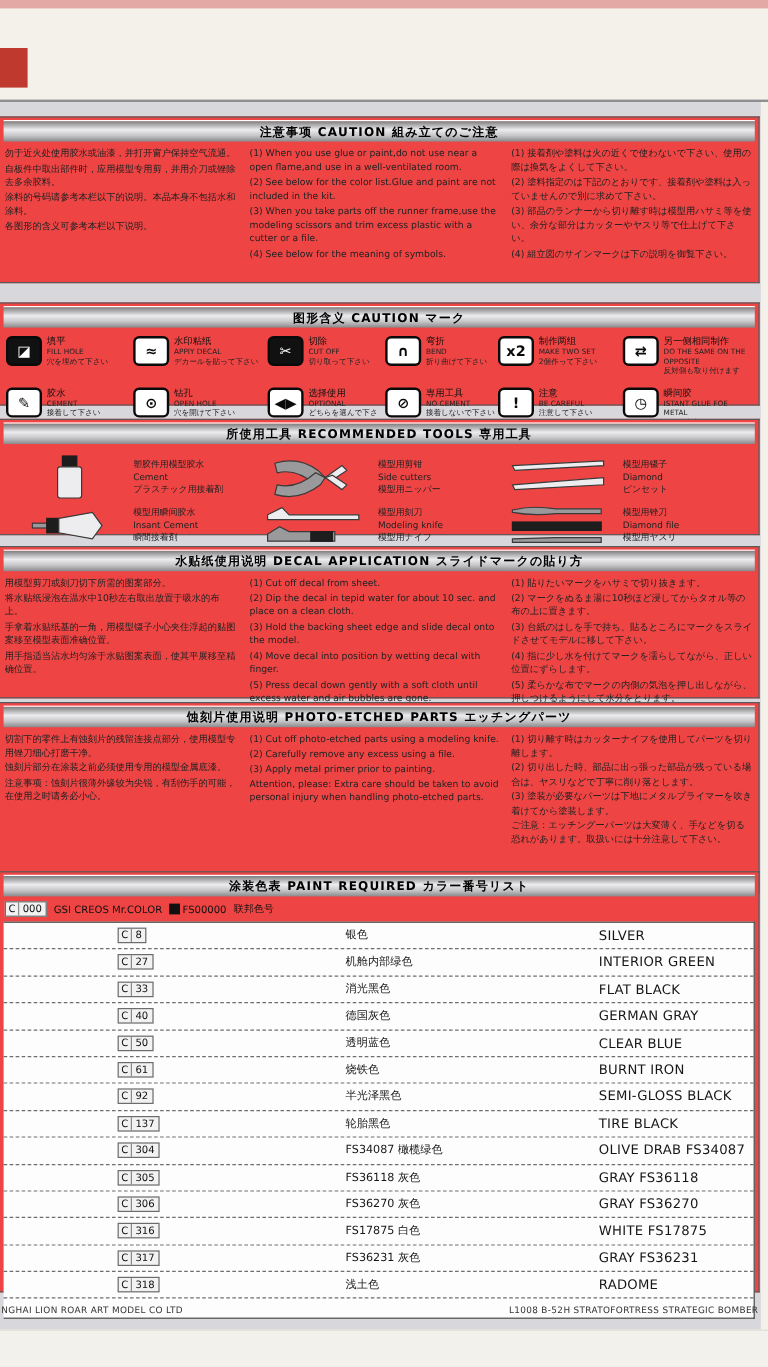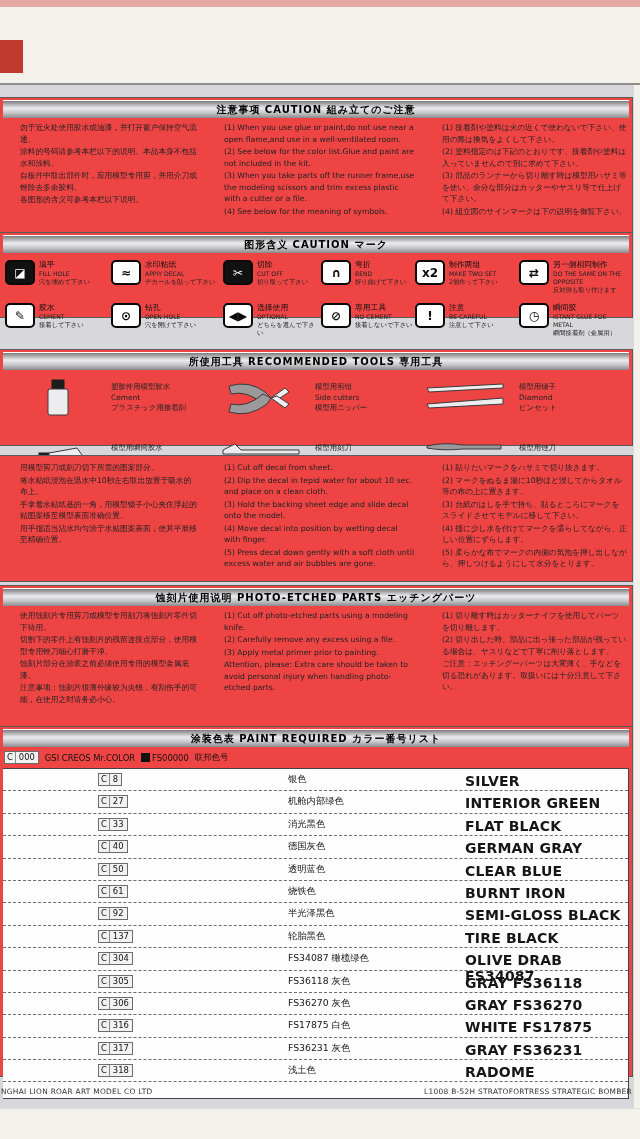--- a/index.html
+++ b/index.html
@@ -21,59 +21,59 @@
     padding:2px 3px;
   }
   .hdrbar{
     height:17px;display:flex;align-items:center;justify-content:center;
     background:linear-gradient(#7d7d7f,#ececee 42%,#c7c7c9 70%,#8a8a8c);
     font-size:10px;font-weight:bold;color:#000;letter-spacing:1px;
     border-top:1px solid #fff;
   }
   .cols{display:flex;gap:10px;padding:4px 2px 2px 1px;}
   .col{font-size:7.7px;line-height:1.5;color:#222;}
-  .col p{margin:0 0 1px 16px;}
+  .col p{margin:0 0 1px 0;}
   .col-cn{width:194px;}
   .col-en{width:208px;}
   .col-jp{flex:1;}
 
   
   .sym-grid{display:grid;grid-template-columns:106px 112px 98px 94px 104px 1fr;row-gap:9px;padding:7px 1px 4px 2px;}
   .sym-cell{display:flex;gap:4px;align-items:flex-start;}
   .tile{
     flex:0 0 26px;height:21px;border:2px solid #0a0a0a;border-radius:5px;
     display:flex;align-items:center;justify-content:center;
     font-size:12px;font-weight:bold;background:#fff;color:#0a0a0a;
   }
   .tile[data-tile="dark"]{background:#111;color:#fff;}
   .sym-txt{line-height:1.3;}
   .sym-cn{font-size:7.8px;color:#111;}
   .sym-en{font-size:6.1px;color:#222;}
   .sym-jp{font-size:6.3px;color:#222;}
 
   
-  .tool-grid{display:grid;grid-template-columns:1fr 1fr 1fr;row-gap:21px;padding:8px 2px 4px 12px;}
+  .tool-grid{display:grid;grid-template-columns:1fr 1fr 1fr;row-gap:0;padding:8px 2px 4px 12px;}
   .tool-cell{display:flex;align-items:center;gap:10px;}
   .tool-ico{flex:0 0 86px;display:flex;justify-content:center;}
   .tool-txt{font-size:7.4px;line-height:1.45;color:#222;}
 
   
   .legend{display:flex;align-items:center;gap:6px;font-size:8.4px;padding:4px 0 3px 1px;color:#111;}
   .codebox{
     display:inline-flex;align-items:stretch;border:1px solid #6c6c6c;background:#f2f2f2;
     font-size:8.4px;line-height:11px;color:#111;
   }
   .codebox .c{padding:0 2px;border-right:1px solid #8a8a8a;}
   .codebox .n{padding:0 3px;}
   .ptable{border:1px solid #444;border-left:none;margin-top:1px;background:#fdfdfe;}
   .prow{position:relative;height:21.4px;border-bottom:1px dashed #6e6e6e;}
   .prow:last-child{border-bottom:1px dashed #6e6e6e;}
   .prow .codebox{position:absolute;left:95px;top:4px;}
   .p-cn{position:absolute;left:285px;top:4px;font-size:9.3px;color:#161616;}
-  .p-en{position:absolute;left:462px;top:4px;font-size:14px;font-weight:700;color:#161616;letter-spacing:.2px;}
+  .p-en{position:absolute;left:496px;top:4px;font-size:11px;font-weight:400;color:#161616;letter-spacing:.2px;}
   .ptable-pad{height:16px;}
   .swatch{display:inline-block;width:9px;height:9px;background:#111;}
 
   .footer-left{position:absolute;left:1px;top:1087px;font-size:7.4px;color:#333;letter-spacing:.3px;}
   .footer-right{position:absolute;right:8px;top:1087px;font-size:7.4px;color:#333;letter-spacing:.3px;}
 
   svg .metal{fill:#9a9a9c;stroke:#3a3a3a;stroke-width:1;}
   svg .dark{fill:#1d1d1d;stroke:#1d1d1d;}
   svg .lite{fill:#ededef;stroke:#3a3a3a;stroke-width:1;}
 </style>
@@ -84,40 +84,40 @@
 <div class="red-tab"></div>
 <div class="top-rule"></div>
 <div class="page-bg"></div>
 <div class="bottom-band"></div>
 
 <div class="panel" style="top:97px;height:139px;">
   <div class="hdrbar">注意事项   CAUTION   組み立てのご注意</div>
   <div class="cols">
     <div class="col col-cn">
         <p>勿于近火处使用胶水或油漆，并打开窗户保持空气流通。</p>
+        <p>自板件中取出部件时，应用模型专用剪，并用介刀或锉除去多余胶料。</p>
         <p>涂料的号码请参考本栏以下的说明。本品本身不包括水和涂料。</p>
-        <p>自板件中取出部件时，应用模型专用剪，并用介刀或锉除去多余胶料。</p>
         <p>各图形的含义可参考本栏以下说明。</p>
       </div>
     <div class="col col-en">
         <p>(1) When you use glue or paint,do not use near a open flame,and use in a well-ventilated room.</p>
         <p>(2) See below for the color list.Glue and paint are not included in the kit.</p>
         <p>(3) When you take parts off the runner frame,use the modeling scissors and trim excess plastic with a cutter or a file.</p>
         <p>(4) See below for the meaning of symbols.</p>
       </div>
     <div class="col col-jp">
         <p>(1) 接着剤や塗料は火の近くで使わないで下さい、使用の際は換気をよくして下さい。</p>
         <p>(2) 塗料指定のは下記のとおりです、接着剤や塗料は入っていませんので別に求めて下さい。</p>
         <p>(3) 部品のランナーから切り離す時は模型用ハサミ等を使い、余分な部分はカッターやヤスリ等で仕上げて下さい。</p>
         <p>(4) 組立図のサインマークは下の説明を御覧下さい。</p>
       </div>
   </div>
 </div>
 
-<div class="panel" style="top:232px;height:86px;">
+<div class="panel" style="top:252px;height:86px;">
   <div class="hdrbar">图形含义   CAUTION   マーク</div>
   <div class="sym-grid">
       <div class="sym-cell">
       <div class="tile" data-tile="dark">◪</div>
       <div class="sym-txt">
         <div class="sym-cn">填平</div>
         <div class="sym-en">FILL HOLE</div>
         <div class="sym-jp">穴を埋めて下さい</div>
       </div>
     </div>
@@ -302,20 +302,21 @@
         <div>模型用锉刀</div>
         <div>Diamond file</div>
         <div>模型用ヤスリ</div>
       </span>
     </div>
 
   </div>
 </div>
 
 <div class="panel" style="top:455px;height:127px;">
+  <div class="hdrbar">水贴纸使用说明   DECAL APPLICATION   スライドマークの貼り方</div>
   <div class="cols">
     <div class="col col-cn">
         <p>用模型剪刀或刻刀切下所需的图案部分。</p>
         <p>将水贴纸浸泡在温水中10秒左右取出放置于吸水的布上。</p>
         <p>手拿着水贴纸基的一角，用模型镊子小心夹住浮起的贴图案移至模型表面准确位置。</p>
         <p>用手指适当沾水均匀涂于水贴图案表面，使其平展移至精确位置。</p>
       </div>
     <div class="col col-en">
         <p>(1) Cut off decal from sheet.</p>
         <p>(2) Dip the decal in tepid water for about 10 sec. and place on a clean cloth.</p>
@@ -330,34 +331,34 @@
         <p>(4) 指に少し水を付けてマークを濡らしてながら、正しい位置にずらします。</p>
         <p>(5) 柔らかな布でマークの内側の気泡を押し出しながら、押しつけるようにして水分をとります。</p>
       </div>
   </div>
 </div>
 
 <div class="panel" style="top:585px;height:159px;">
   <div class="hdrbar">蚀刻片使用说明   PHOTO-ETCHED PARTS   エッチングパーツ</div>
   <div class="cols">
     <div class="col col-cn">
-        <p>使用蚀刻片专用剪刀或模型专用刻刀将蚀刻片零件切下待用。</p>
         <p>切割下的零件上有蚀刻片的残留连接点部分，使用模型专用锉刀细心打磨干净。</p>
         <p>蚀刻片部分在涂装之前必须使用专用的模型金属底漆。</p>
         <p>注意事项：蚀刻片很薄外缘较为尖锐，有刮伤手的可能，在使用之时请务必小心。</p>
       </div>
     <div class="col col-en">
         <p>(1) Cut off photo-etched parts using a modeling knife.</p>
         <p>(2) Carefully remove any excess using a file.</p>
         <p>(3) Apply metal primer prior to painting.</p>
         <p>Attention, please: Extra care should be taken to avoid personal injury when handling photo-etched parts.</p>
       </div>
     <div class="col col-jp">
         <p>(1) 切り離す時はカッターナイフを使用してパーツを切り離します。</p>
         <p>(2) 切り出した時、部品に出っ張った部品が残っている場合は、ヤスリなどで丁寧に削り落とします。</p>
+        <p>(3) 塗装が必要なパーツは下地にメタルプライマーを吹き着けてから塗装します。</p>
         <p>ご注意：エッチングーパーツは大変薄く、手などを切る恐れがあります。取扱いには十分注意して下さい。</p>
       </div>
   </div>
 </div>
 
 <div class="panel" style="top:726px;height:351px;">
   <div class="hdrbar">涂装色表   PAINT REQUIRED   カラー番号リスト</div>
   <div class="legend">
     <span class="codebox">
         <span class="c">C</span>

